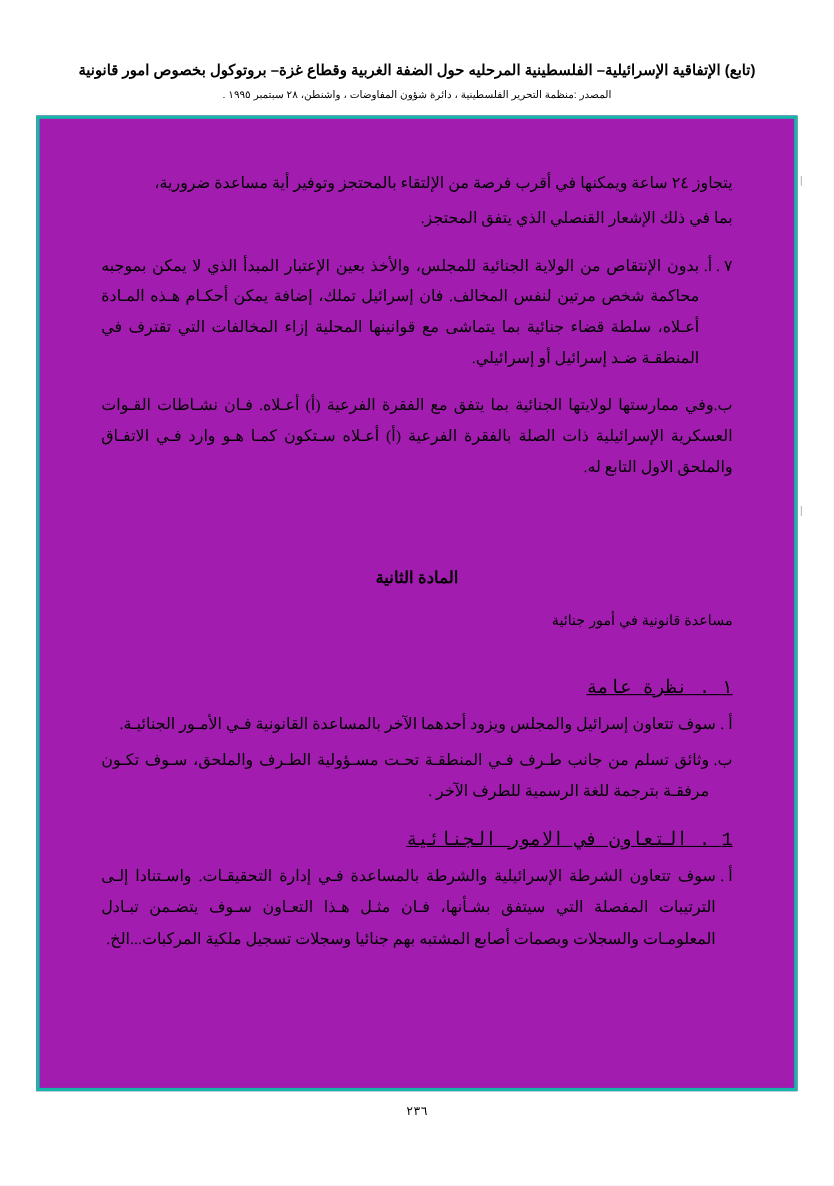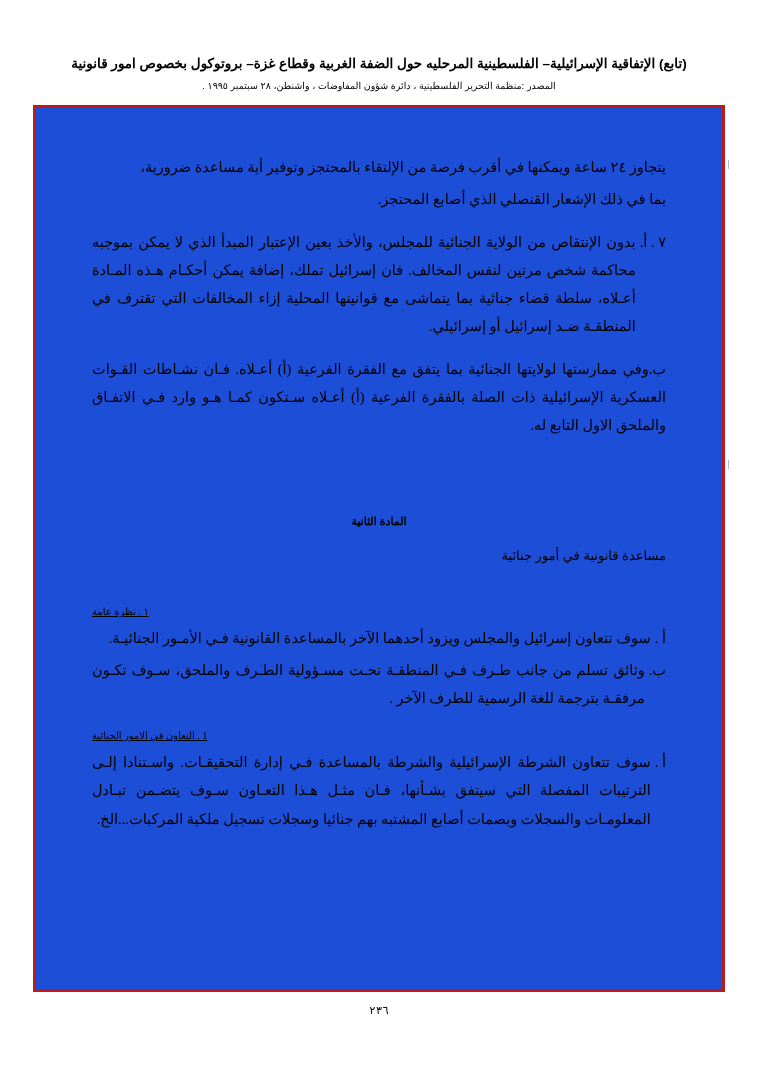--- a/index.html
+++ b/index.html
@@ -42,23 +42,23 @@
     margin-top: 7px;
     direction: rtl;
     color: #000;
   }
   .frame {
     position: absolute;
     top: 105px;
     left: 33px;
     width: 692px;
     height: 887px;
-    border: 3px solid #b91c1c;
+    border: 3px solid #14b8a6;
     box-sizing: border-box;
-    background: #1d4ed8;
+    background: #a21caf;
   }
   .content {
     position: absolute;
     top: 45px;
     right: 56px;
     left: 56px;
     direction: rtl;
     text-align: justify;
     font-family: "Liberation Serif", serif;
     font-size: 14.5px;
@@ -86,37 +86,37 @@
     flex: 1 1 auto;
     text-align: justify;
   }
   .spacer-lg { height: 34px; }
   .spacer-sm { height: 10px; }
 
   .article-title {
     text-align: center;
     font-family: "Liberation Sans", sans-serif;
     font-weight: bold;
-    font-size: 11px;
+    font-size: 15px;
     margin: 0;
     letter-spacing: 0;
   }
   .article-sub {
     text-align: right;
     font-family: "Liberation Sans", sans-serif;
     font-size: 13px;
     margin-top: 10px;
     letter-spacing: 1px;
   }
   .section-head {
     text-decoration: underline;
-    font-family: Liberation Serif, serif;
-    font-size: 10px;
+    font-family: Liberation Mono, monospace;
+    font-size: 17px;
     margin: 0 0 2px 0;
-    text-align: left;
+    text-align: right;
   }
   .center-line {
     text-align: center;
   }
   .right-line {
     text-align: right;
   }
   .page-number {
     position: absolute;
     top: 1004px;
@@ -145,21 +145,21 @@
   </div>
 
   <div class="tick" style="top:160px; left:728px;"></div>
   <div class="tick" style="top:460px; left:728px;"></div>
 
   <div class="frame">
 
     <div class="content">
 
       <div class="para cont">يتجاوز ٢٤ ساعة ويمكنها في أقرب فرصة من الإلتقاء بالمحتجز وتوفير أية مساعدة  ضرورية،</div>
-      <div class="para cont right-line">بما في ذلك الإشعار القنصلي الذي أصابع المحتجز.</div>
+      <div class="para cont right-line">بما في ذلك الإشعار القنصلي الذي يتفق المحتجز.</div>
 
       <div class="spacer-sm"></div>
 
       <div class="numbered">
         <span class="marker">٧ . أ.</span>
         <span class="body">بدون الإنتقاص من الولاية الجنائية للمجلس، والأخذ بعين الإعتبار المبدأ الذي لا يمكن بموجبه محاكمة شخص مرتين لنفس المخالف. فان إسرائيل تملك، إضافة يمكن أحكـام هـذه المـادة أعـلاه، سلطة قضاء جنائية بما يتماشى مع قوانينها المحلية إزاء المخالفات التي تقترف في المنطقـة ضـد إسرائيل أو إسرائيلي.</span>
       </div>
 
       <div class="spacer-sm"></div>
 

